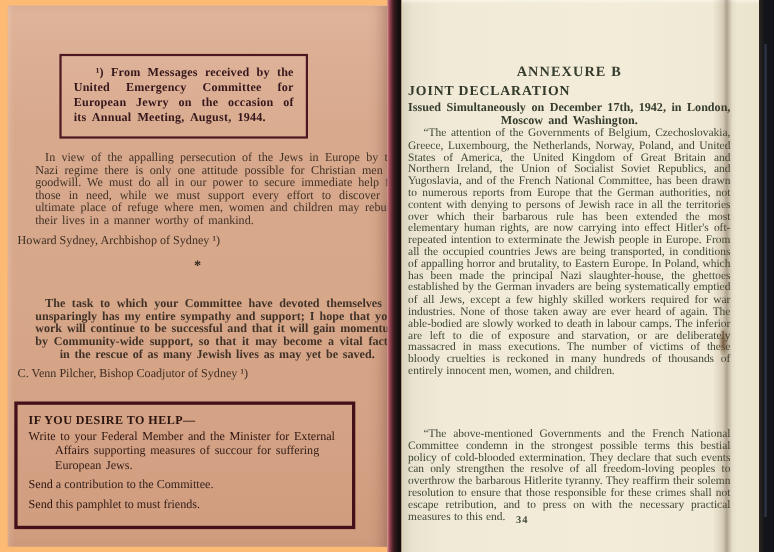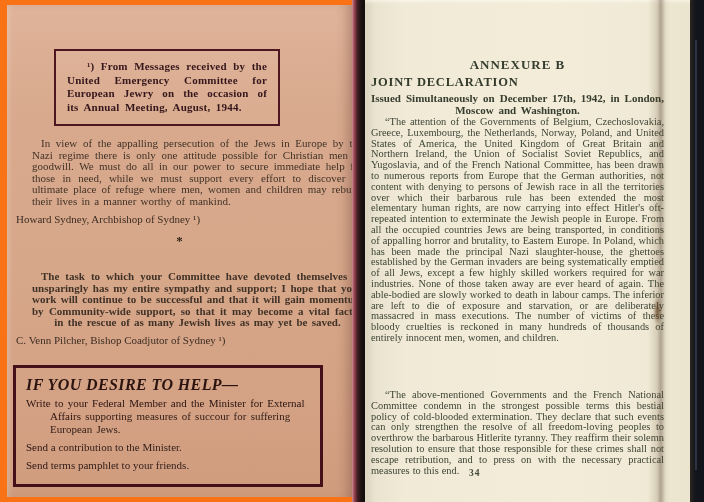--- a/index.html
+++ b/index.html
@@ -1,18 +1,18 @@
 <!DOCTYPE html>
 <html><head>
 <meta charset="utf-8">
 <style>
   html,body{margin:0;padding:0;background:#0c0b0a;}
   #stage{
     position:relative;width:704px;height:502px;overflow:hidden;
-    background:#f97316;
+    background:#fdba74;
     font-family:"Liberation Serif","DejaVu Serif",serif;
   }
   
   .left-page{
     position:absolute;left:7px;top:5px;width:345px;height:492px;
     background:linear-gradient(180deg,#dfb49a 0%,#d8a98d 22%,#d7a78a 55%,#d3a083 85%,#cf9c7e 100%);
     box-shadow:inset -10px 0 14px -8px rgba(70,25,25,.38), inset 4px 0 8px -5px rgba(255,240,225,.5);
   }
   .note-box{
     position:absolute;left:47px;top:44px;width:226px;
@@ -39,21 +39,21 @@
   .star-sep{
     position:absolute;left:0;top:228px;width:345px;text-align:center;
     font-size:13px;font-weight:bold;color:#35261c;
   }
   .help-box{
     position:absolute;left:6px;top:360px;width:310px;
     border:3px solid #44111a;
     padding:8px 10px 12px 10px;box-sizing:border-box;
     color:#35201a;
   }
-  .hb-heading{font-weight:bold;font-size:16px;letter-spacing:.4px;color:#2b1410;font-style:italic;}
+  .hb-heading{font-weight:bold;font-size:11px;letter-spacing:.4px;color:#2b1410;}
   .hb-line{font-size:11px;line-height:13px;margin-top:3px;}
   .hb-hang{padding-left:24px;text-indent:-24px;word-spacing:1.5px;}
   .hb-bold{font-weight:normal;color:#2b1410;}
   .hb-line + .hb-line{margin-top:5px;}
   
   .gutter{
     position:absolute;left:352px;top:0;width:13px;height:502px;
     background:linear-gradient(90deg,#d08e94 0%,#96434f 18%,#3c1b21 45%,#17100f 75%,#100d0c 100%);
   }
   
@@ -121,22 +121,22 @@
 
     <div class="star-sep">*</div>
 
     <div class="lp-para lp-para2">The task to which your Committee have devoted themselves so unsparingly has my entire sympathy and support; I hope that your work will continue to be successful and that it will gain momentum by Community-wide support, so that it may become a vital factor in the rescue of as many Jewish lives as may yet be saved.</div>
 
     <div class="lp-attr lp-attr2">C. Venn Pilcher, Bishop Coadjutor of Sydney ¹)</div>
 
     <div class="help-box">
       <div class="hb-heading">IF YOU DESIRE TO HELP—</div>
       <div class="hb-line hb-hang"><span class="hb-bold">Write to your Federal Member and the Minister for External Affairs</span><span> supporting measures of succour for suffering European Jews.</span></div>
-      <div class="hb-line"><span class="hb-bold">Send</span><span> a contribution to the Minister.</span></div>
-      <div class="hb-line"><span class="hb-bold">Send</span><span> terms pamphlet to your friends.</span></div>
+      <div class="hb-line"><span class="hb-bold">Send</span><span> a contribution to the Committee.</span></div>
+      <div class="hb-line"><span class="hb-bold">Send</span><span> this pamphlet to must friends.</span></div>
     </div>
   </div>
 
   <div class="gutter"></div>
 
   <div class="right-page"></div>
 
   <div class="rp-col">
     <div class="rp-annexure">ANNEXURE B</div>
     <div class="rp-title">JOINT DECLARATION</div>

